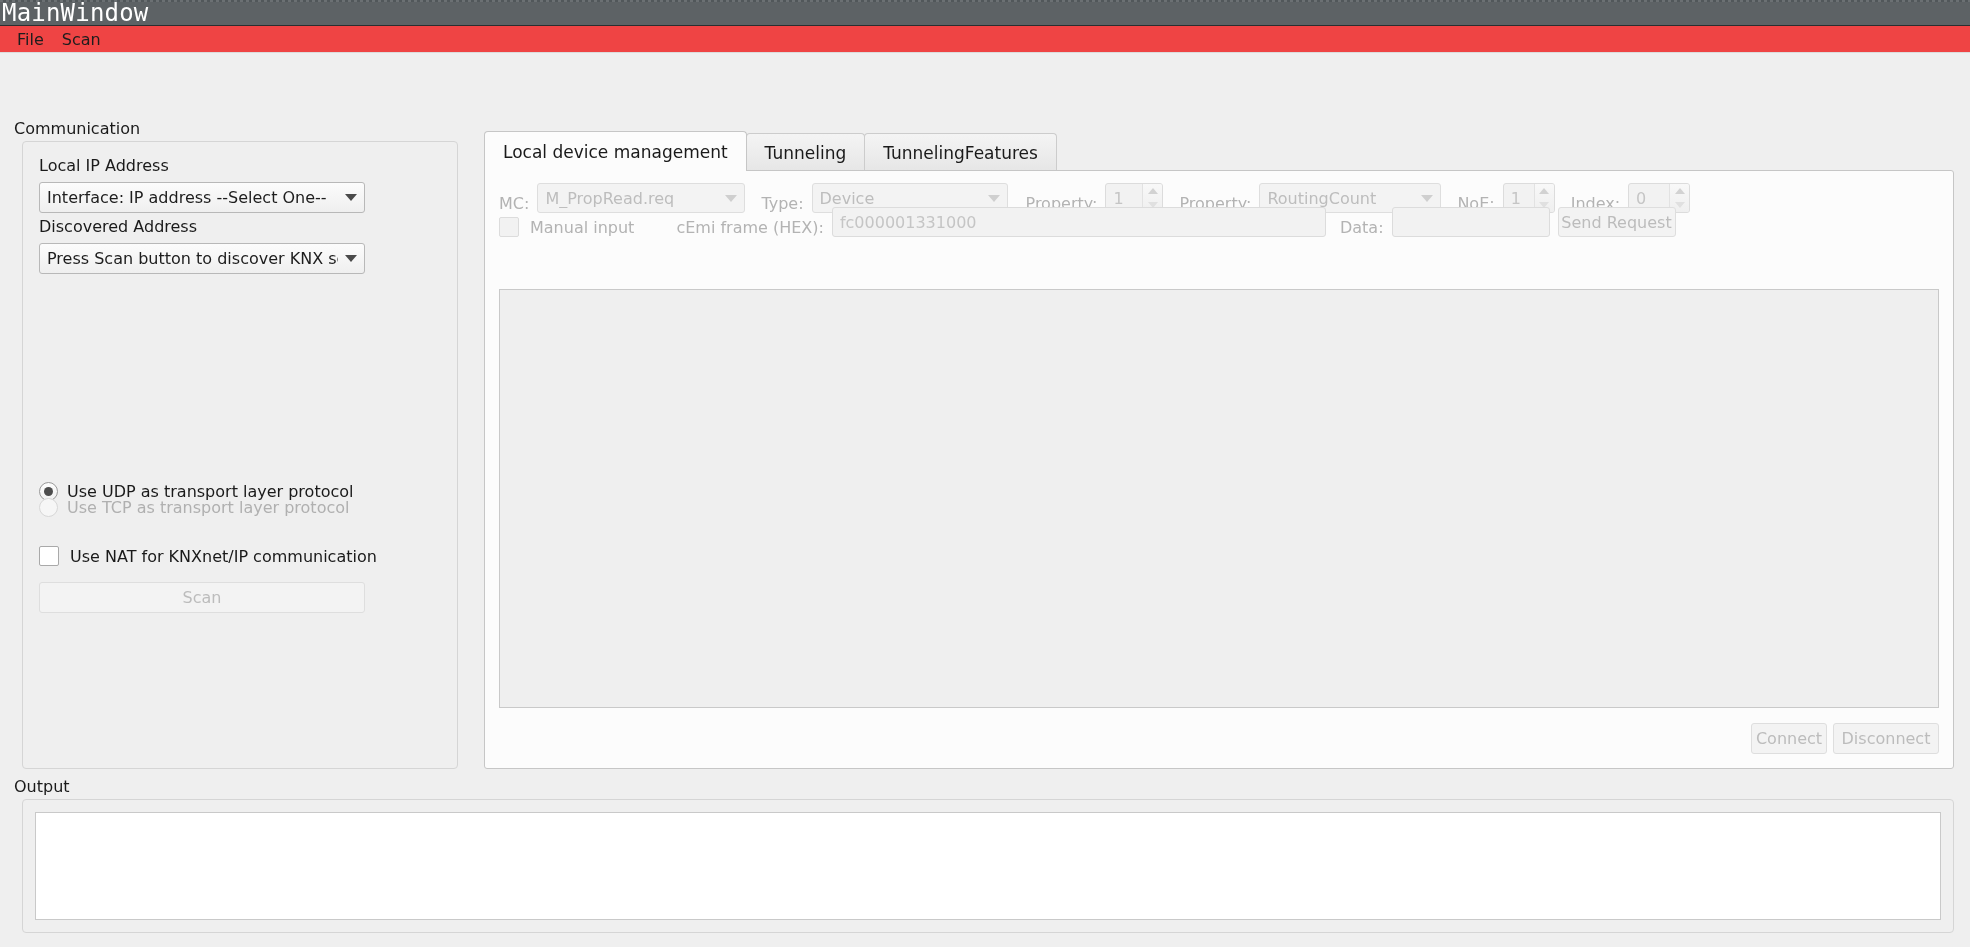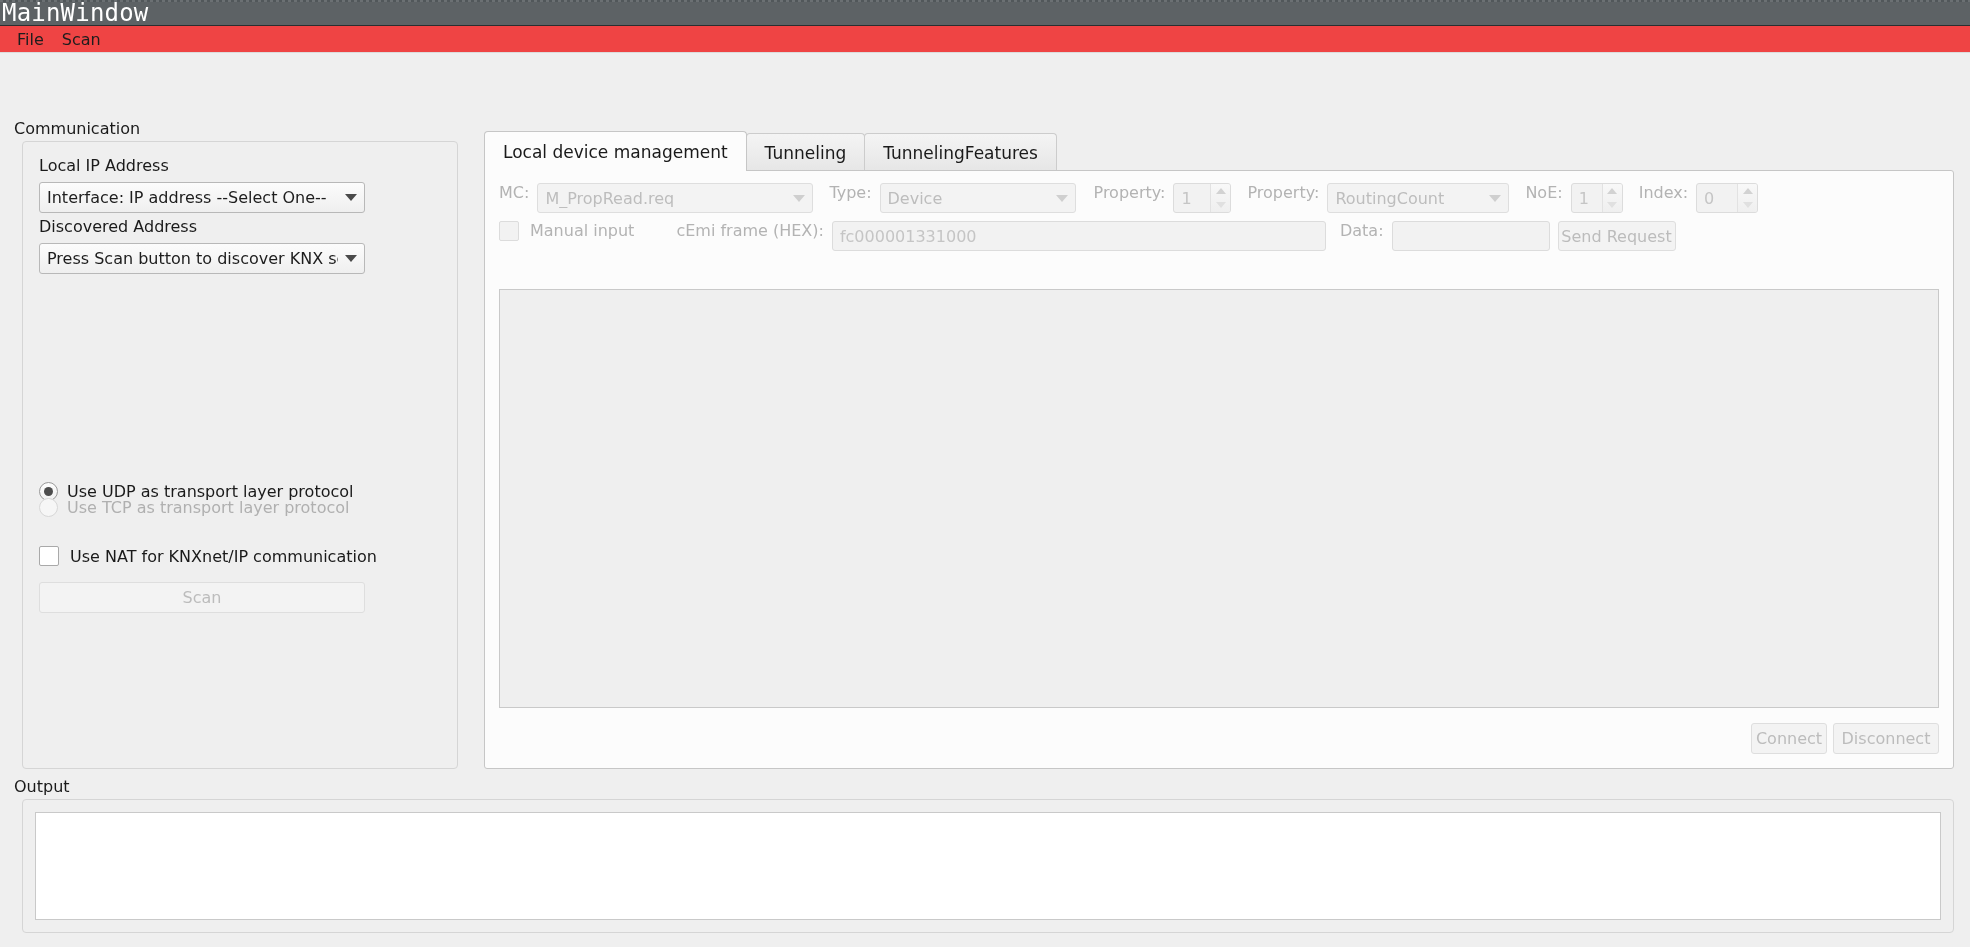--- a/index.html
+++ b/index.html
@@ -177,21 +177,21 @@
   }
   .tab-content {
     position: absolute;
     top: 39px; left: 0; right: 0; bottom: 0;
     border: 1px solid #c6c6c6;
     background: #fcfcfc;
     border-radius: 0 3px 3px 3px;
     z-index: 2;
   }
 
-  .row { display:flex; align-items:flex-start; }
+  .row { display:flex; align-items:flex-end; }
   .fld-label { font-size: 16px; color:#b3b3b3; white-space:nowrap; }
 
   .lineedit {
     height: 30px;
     border: 1px solid #dcdcdc;
     border-radius: 3px;
     background: #f2f2f2;
     font-size: 16px;
     color: #c5c5c5;
     display: flex; align-items: center;
@@ -308,21 +308,21 @@
     <div class="tabbar">
       <div class="tab active">Local device management</div>
       <div class="tab">Tunneling</div>
       <div class="tab">TunnelingFeatures</div>
     </div>
 
     <div class="tab-content">
 
       <div class="row" style="position:absolute;left:14px;top:12px;right:14px;height:30px;">
         <span class="fld-label">MC:</span>
-        <div class="combo disabled" style="width:276px;margin-left:8px;height:30px;">
+        <div class="combo disabled" style="width:208px;margin-left:8px;height:30px;">
           <span class="txt">M_PropRead.req</span>
           <span class="arrow">
               <i></i>
             </span>
         </div>
 
         <span class="fld-label" style="margin-left:16px;">Type:</span>
         <div class="combo disabled" style="width:196px;margin-left:8px;height:30px;">
           <span class="txt">Device</span>
           <span class="arrow">

